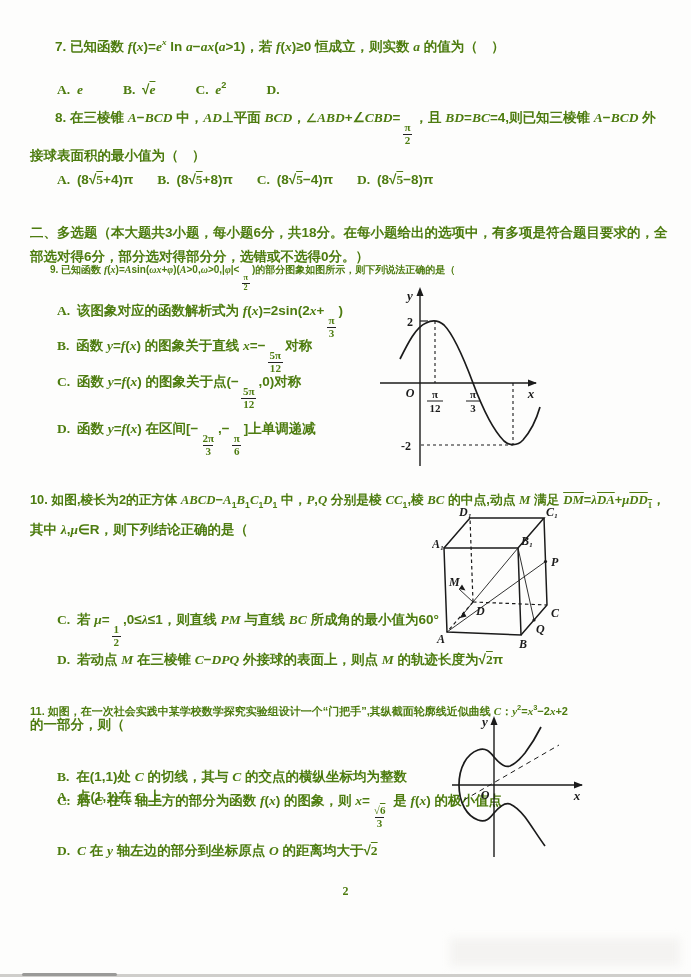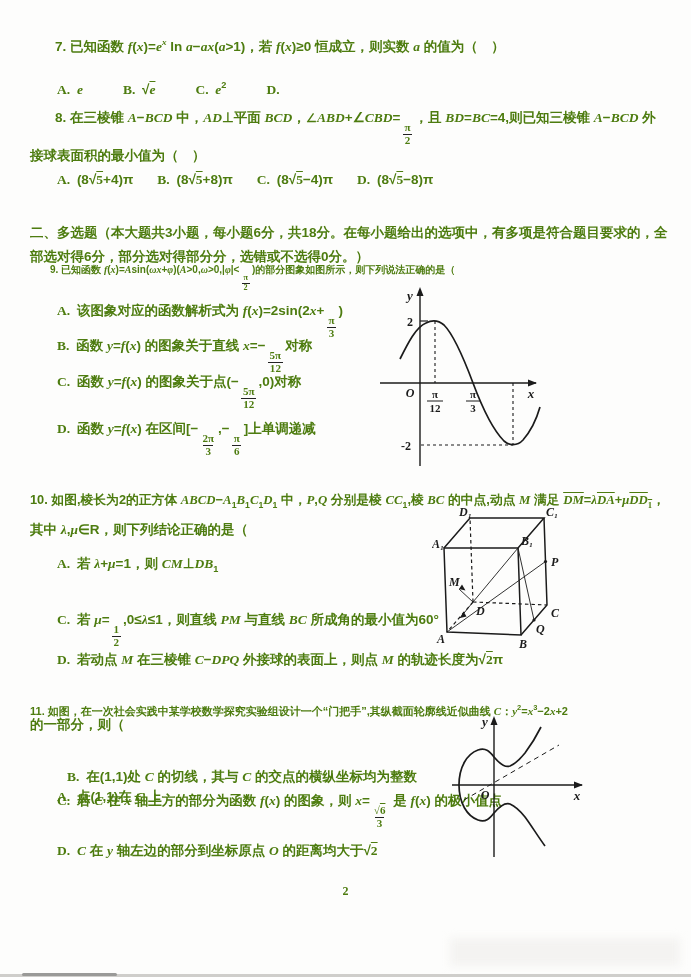--- a/index.html
+++ b/index.html
@@ -101,21 +101,20 @@
     <line x1="59" y1="118" x2="75" y2="118" stroke="#1b1b1b" stroke-width="1"></line>
     <text x="67" y="129" font-size="11" text-anchor="middle">12</text>
     <text x="105" y="115" font-size="11" text-anchor="middle">π</text>
     <line x1="98" y1="118" x2="112" y2="118" stroke="#1b1b1b" stroke-width="1"></line>
     <text x="105" y="129" font-size="11" text-anchor="middle">3</text>
     <text x="38" y="167" font-size="12" text-anchor="middle">-2</text>
   </svg>
 
   <div class="blk" style="top:492px;left:30px;font-size:12.8px;">10. 如图,棱长为2的正方体 <i>ABCD</i>−<i>A</i><sub>1</sub><i>B</i><sub>1</sub><i>C</i><sub>1</sub><i>D</i><sub>1</sub> 中，<i>P</i>,<i>Q</i> 分别是棱 <i>CC</i><sub>1</sub>,棱 <i>BC</i> 的中点,动点 <i>M</i> 满足 <span class="ov"><i>DM</i></span>=<i>λ</i><span class="ov"><i>DA</i></span>+<i>μ</i><span class="ov"><i>DD</i><sub>1</sub></span>，</div>
   <div class="blk" style="top:522px;left:30px;">其中 <i>λ</i>,<i>μ</i>∈R，则下列结论正确的是（</div>
-  <div class="blk" style="top:556px;left:57px;"><b>A.</b> 若 <i>λ</i>+<i>μ</i>=1，则 <i>CM</i>⊥<i>DB</i><sub>1</sub></div>
   <div class="blk" style="top:612px;left:57px;"><b>C.</b> 若 <i>μ</i>=<span class="fr">
         <span class="n">1</span>
         <span class="d">2</span>
       </span>,0≤<i>λ</i>≤1，则直线 <i>PM</i> 与直线 <i>BC</i> 所成角的最小值为60°</div>
   <div class="blk" style="top:652px;left:57px;"><b>D.</b> 若动点 <i>M</i> 在三棱锥 <i>C</i>−<i>DPQ</i> 外接球的表面上，则点 <i>M</i> 的轨迹长度为√<span class="sq">2</span>π</div>
 
   <svg class="fig" style="left:432px;top:506px;" width="150" height="152" viewBox="0 0 150 152">
     <g stroke="#1b1b1b" stroke-width="1.5" fill="none">
       <path d="M15,126 L89,129 L86,42 L12,42 Z"></path>
       <path d="M12,42 L38,12 L112,12 L86,42"></path>
@@ -146,21 +145,21 @@
     <text x="17" y="80" font-size="12" class="lbl-i">M</text>
     <text x="44" y="109" font-size="12" class="lbl-i">D</text>
     <text x="5" y="137" font-size="12" class="lbl-i">A</text>
     <text x="87" y="142" font-size="12" class="lbl-i">B</text>
     <text x="119" y="111" font-size="12" class="lbl-i">C</text>
   </svg>
 
   <div class="blk" style="top:703px;left:30px;font-size:11px;">11. 如图，在一次社会实践中某学校数学探究实验组设计一个“门把手”,其纵截面轮廓线近似曲线 <i>C</i>：<i>y</i><sup>2</sup>=<i>x</i><sup>3</sup>−2<i>x</i>+2</div>
   <div class="blk" style="top:717px;left:30px;">的一部分，则（</div>
   <div class="blk" style="top:741px;left:57px;margin-top:48px;"><b>A.</b> 点(1,1)在 <i>C</i> 上</div>
-  <div class="blk" style="top:769px;left:67px;"><b>B.</b> 在(1,1)处 <i>C</i> 的切线，其与 <i>C</i> 的交点的横纵坐标均为整数</div>
+  <div class="blk" style="top:769px;left:57px;"><b>B.</b> 在(1,1)处 <i>C</i> 的切线，其与 <i>C</i> 的交点的横纵坐标均为整数</div>
   <div class="blk" style="top:793px;left:57px;"><b>C.</b> 若 <i>C</i> 在 <i>x</i> 轴上方的部分为函数 <i>f</i>(<i>x</i>) 的图象，则 <i>x</i>=<span class="fr">
         <span class="n">√<span class="sq">6</span></span>
         <span class="d">3</span>
       </span> 是 <i>f</i>(<i>x</i>) 的极小值点</div>
   <div class="blk" style="top:843px;left:57px;text-align:center;"><b>D.</b> <i>C</i> 在 <i>y</i> 轴左边的部分到坐标原点 <i>O</i> 的距离均大于√<span class="sq">2</span></div>
 
   <svg class="fig" style="left:437px;top:712px;" width="158" height="150" viewBox="0 0 158 150">
     <g stroke="#1b1b1b" stroke-width="1.4" fill="none">
       <line x1="57" y1="10" x2="57" y2="145"></line>
       <line x1="15" y1="73" x2="145" y2="73"></line>

